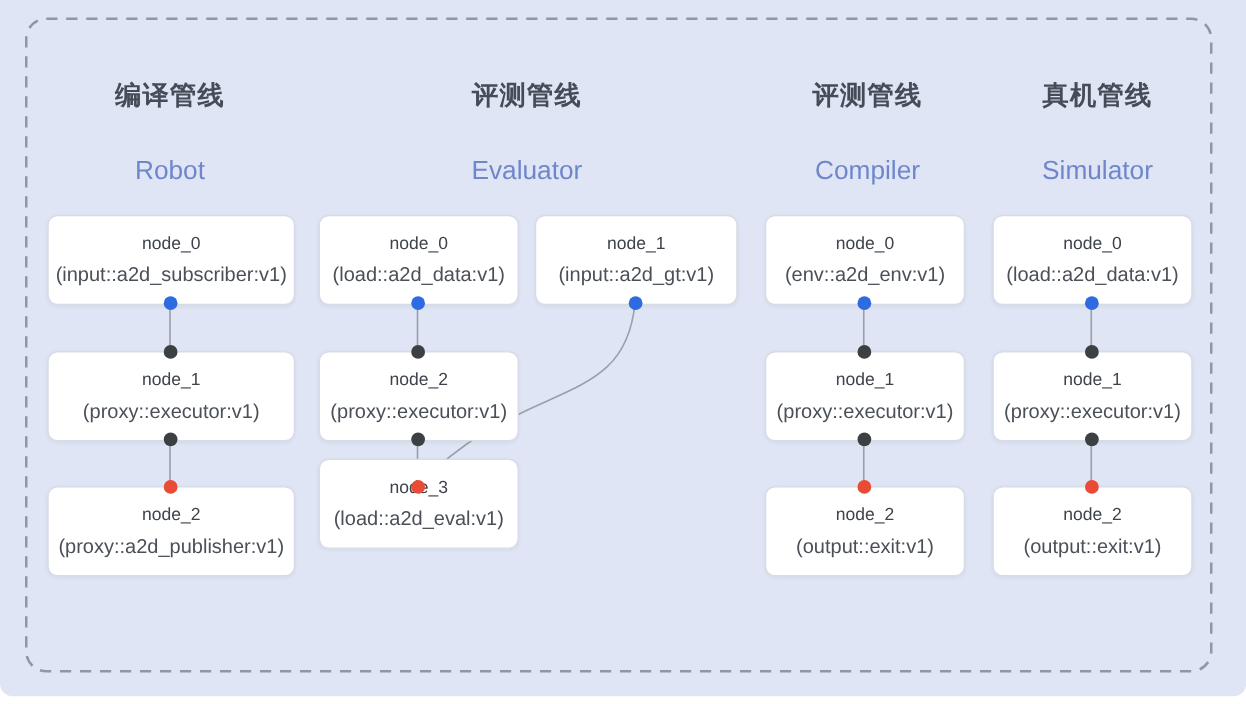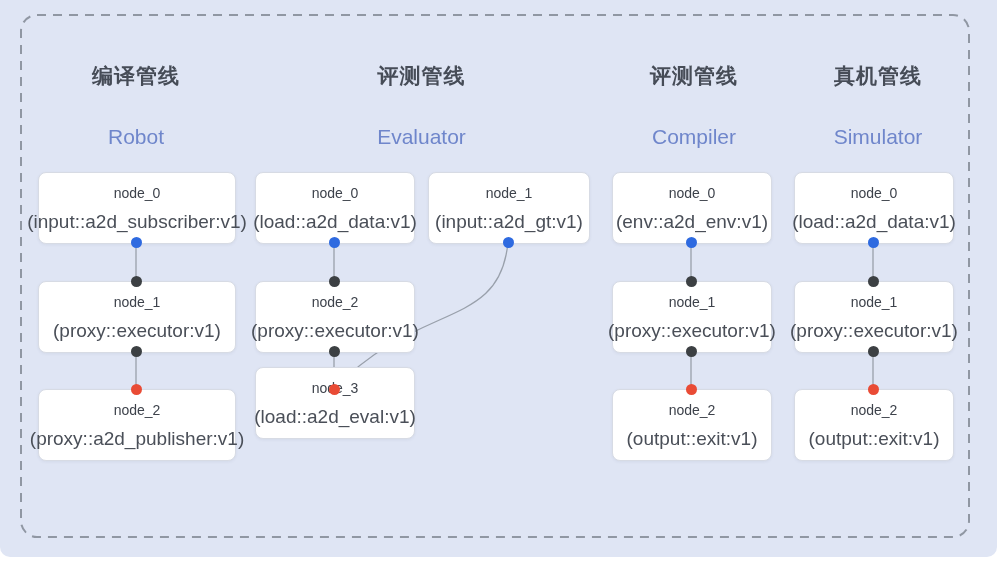--- a/index.html
+++ b/index.html
@@ -18,21 +18,21 @@
   .wire{fill:none;stroke:var(--connector-line);stroke-width:1.3;}
   .col-header{position:absolute;z-index:2;text-align:center;font-size:21px;font-weight:bold;color:var(--header-text);letter-spacing:1px;}
   .col-subtitle{position:absolute;z-index:2;text-align:center;font-size:21px;color:var(--subtitle-text);}
   .node-box{
     position:absolute;z-index:3;background:var(--node-bg);
     border:1px solid var(--node-border);border-radius:8px;
     box-shadow:0 1px 3px rgba(60,70,100,0.07);
     display:flex;flex-direction:column;align-items:center;justify-content:center;gap:12px;
   }
   .node-name{font-size:14px;color:var(--node-name-text);line-height:1;}
-  .node-type{font-size:19px;color:var(--node-type-text);line-height:1;}
+  .node-type{font-size:16px;color:var(--node-type-text);line-height:1;}
   .dot{position:absolute;z-index:4;width:11px;height:11px;border-radius:50%;}
   .dot.out{background:var(--out-port);}
   .dot.in{background:var(--in-port);}
   .dot.res{background:var(--result-port);}
 </style>
 </head>
 <body>
 
 <div class="stage">
   <div class="panel-bg"></div>

